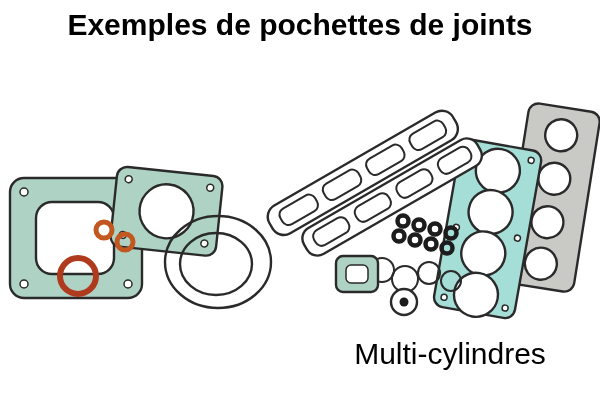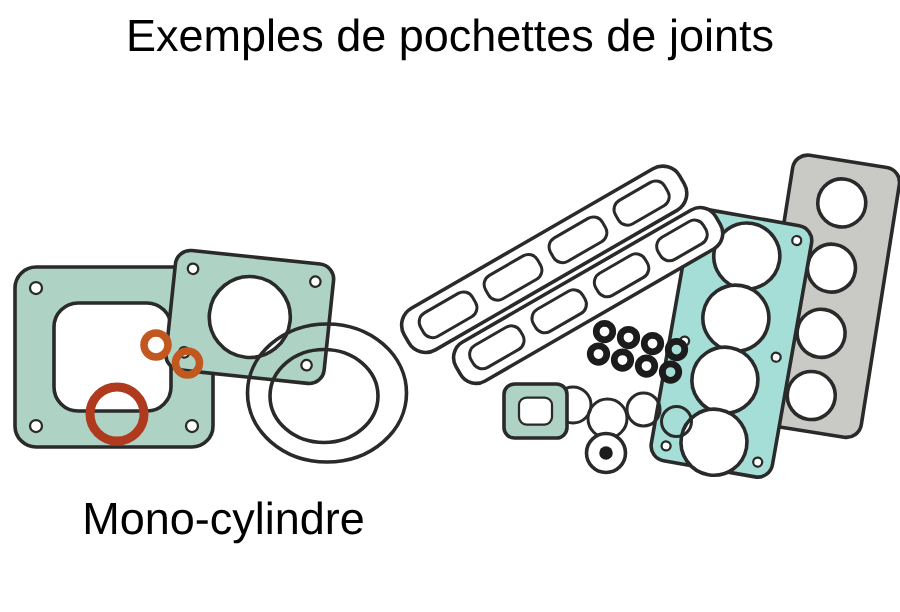--- a/index.html
+++ b/index.html
@@ -11,21 +11,21 @@
   body{margin:0;background:#fff;}
   .page{
     position:relative;width:600px;height:408px;overflow:hidden;
     background:var(--background);
     font-family:"Liberation Sans",sans-serif;color:var(--text);
   }
   .title{
     position:absolute;top:6px;left:0;width:100%;margin:0;
     text-align:center;font-size:30px;font-weight:400;line-height:1.25;
   }
-  .title span{display:block;}
+  .title span{display:block;font-weight:bold;}
   .illustration{position:absolute;left:0;top:80px;}
   .caption{position:absolute;font-size:30px;font-weight:400;}
   .caption-mono{left:30px;top:330px;width:238px;text-align:center;}
   .caption-multi{left:316px;top:337px;width:268px;text-align:center;}
 
   
   .outline{stroke:var(--outline);stroke-width:2.4;}
   .outline-thin{stroke:var(--outline);stroke-width:1.5;}
   .dark-stroke{stroke:var(--outline);stroke-width:2.4;fill:none;}
   .thin-ring{stroke:var(--outline);stroke-width:2;fill:none;}
@@ -148,14 +148,14 @@
         <rect x="10" y="9" width="22" height="18" rx="5" class="hole outline-thin"></rect>
       </g>
 
       <g>
         <circle cx="404" cy="222" r="13" class="white dark-stroke"></circle>
         <circle cx="404" cy="222" r="4.5" fill="#1c1c1c"></circle>
       </g>
     </g>
   </svg>
 
-  <div class="caption caption-mono">Mono-cylindre</div>
+  <div class="caption caption-multi">Multi-cylindres</div>
 </div>
 
 </body></html>

